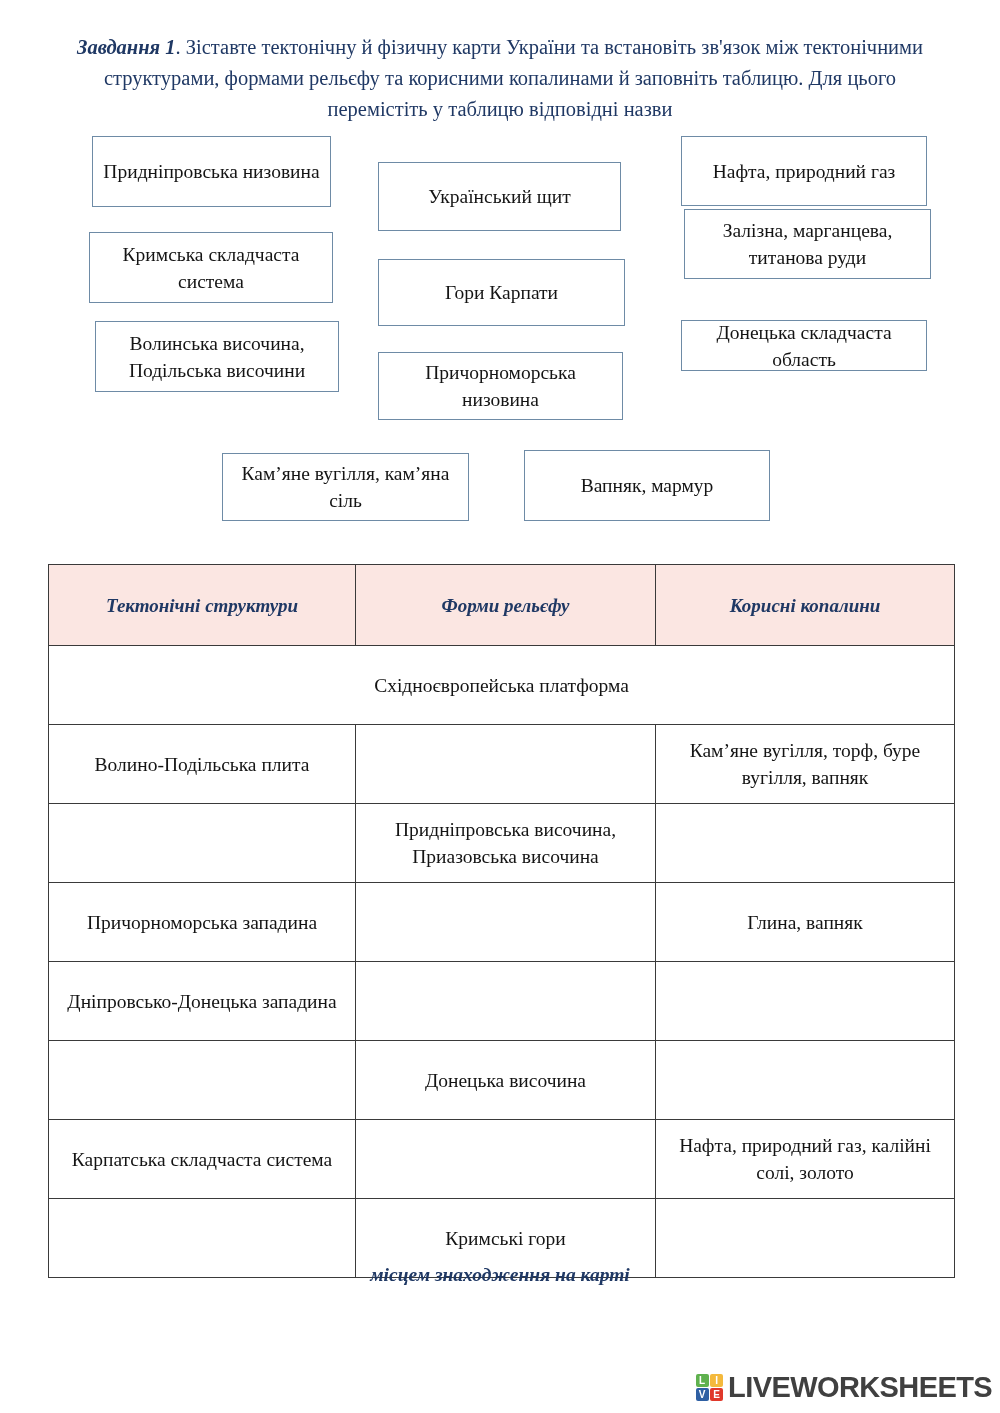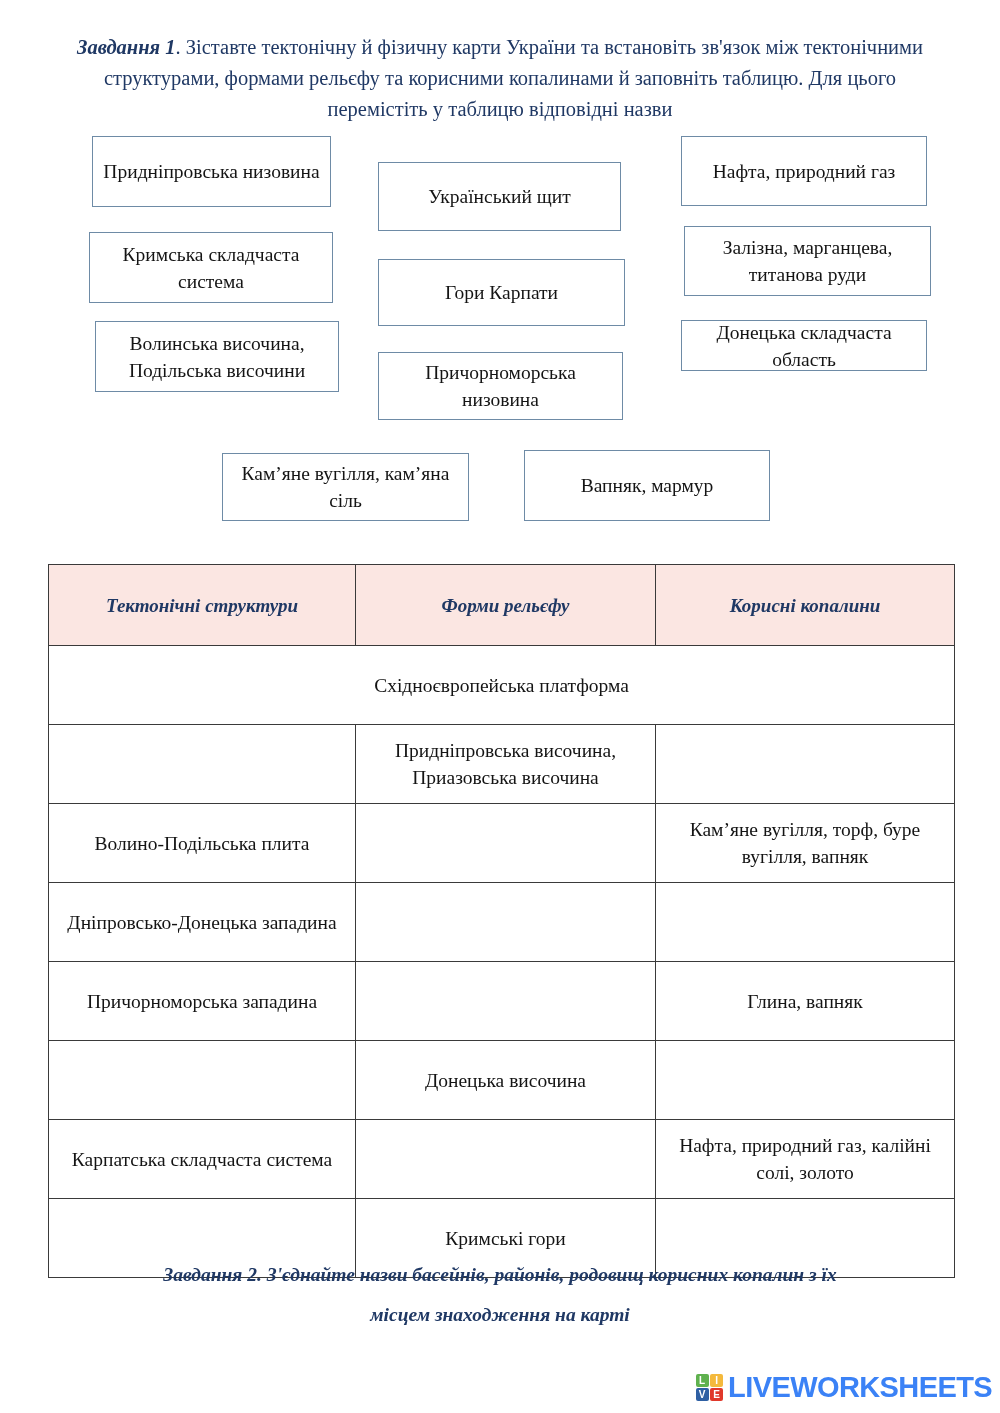--- a/index.html
+++ b/index.html
@@ -122,21 +122,21 @@
   }
   .lg-l { background: #5FB14E; }
   .lg-i { background: #F4B93C; }
   .lg-v { background: #2E5FA3; }
   .lg-e { background: #E0392B; }
   #logo-text {
     font-family: "Liberation Sans", sans-serif;
     font-weight: bold;
     font-size: 29px;
     letter-spacing: -0.6px;
-    color: #3b82f6;
+    color: #404040;
   }
 </style>
 </head>
 <body>
 
 <div id="task1-heading" class="task-heading"><span class="lead">Завдання 1</span><span>. Зіставте тектонічну й фізичну карти України та встановіть зв'язок між тектонічними структурами, формами рельєфу та корисними копалинами й заповніть таблицю. Для цього перемістіть у таблицю відповідні назви</span></div>
 
 <div id="drag-box-area">
     <div class="drag-box" style="left: 92px; top: 136px; width: 239px; height: 71px;">
       <span>Придніпровська низовина</span>
@@ -152,21 +152,21 @@
     </div>
     <div class="drag-box" style="left: 378px; top: 259px; width: 247px; height: 67px;">
       <span>Гори Карпати</span>
     </div>
     <div class="drag-box" style="left: 378px; top: 352px; width: 245px; height: 68px;">
       <span>Причорноморська низовина</span>
     </div>
     <div class="drag-box" style="left: 681px; top: 136px; width: 246px; height: 70px;">
       <span>Нафта, природний газ</span>
     </div>
-    <div class="drag-box" style="left: 684px; top: 226px; width: 247px; height: 70px;">
+    <div class="drag-box" style="left: 684px; top: 209px; width: 247px; height: 70px;">
       <span>Залізна, марганцева, титанова руди</span>
     </div>
     <div class="drag-box" style="left: 681px; top: 320px; width: 246px; height: 51px;">
       <span>Донецька складчаста область</span>
     </div>
     <div class="drag-box" style="left: 222px; top: 453px; width: 247px; height: 68px;">
       <span>Кам’яне вугілля, кам’яна сіль</span>
     </div>
     <div class="drag-box" style="left: 524px; top: 450px; width: 246px; height: 71px;">
       <span>Вапняк, мармур</span>
@@ -184,59 +184,58 @@
       <th>Тектонічні структури</th>
       <th>Форми рельєфу</th>
       <th>Корисні копалини</th>
     </tr>
   </thead>
   <tbody id="table-body">
     <tr class="platform-row">
       <td colspan="3">Східноєвропейська платформа</td>
     </tr>
   <tr class="data-row">
+        <td>Волино-Подільська плита</td>
+        <td></td>
+        <td>Кам’яне вугілля, торф, буре вугілля, вапняк</td>
+      </tr>
+      <tr class="data-row">
         <td></td>
         <td>Придніпровська височина, Приазовська височина</td>
         <td></td>
       </tr>
       <tr class="data-row">
-        <td>Волино-Подільська плита</td>
-        <td></td>
-        <td>Кам’яне вугілля, торф, буре вугілля, вапняк</td>
+        <td>Причорноморська западина</td>
+        <td></td>
+        <td>Глина, вапняк</td>
       </tr>
       <tr class="data-row">
         <td>Дніпровсько-Донецька западина</td>
         <td></td>
         <td></td>
-      </tr>
-      <tr class="data-row">
-        <td>Причорноморська западина</td>
-        <td></td>
-        <td>Глина, вапняк</td>
       </tr>
       <tr class="data-row">
         <td></td>
         <td>Донецька височина</td>
         <td></td>
       </tr>
       <tr class="data-row">
         <td>Карпатська складчаста система</td>
         <td></td>
         <td>Нафта, природний газ, калійні солі, золото</td>
       </tr>
       <tr class="data-row">
         <td></td>
         <td>Кримські гори</td>
         <td></td>
       </tr>
     </tbody>
 </table>
 
 <div id="task2-heading" class="task-heading">
-  <div>Завдання 2.  З'єднайте  назви басейнів, районів, родовищ корисних копалин з їх</div>
   <div>місцем знаходження на карті</div>
 </div>
 
 <div id="footer-logo">
   <div id="logo-mark">
     <span class="lg-l">L</span>
     <span class="lg-i">I</span>
     <span class="lg-v">V</span>
     <span class="lg-e">E</span>
   </div>

